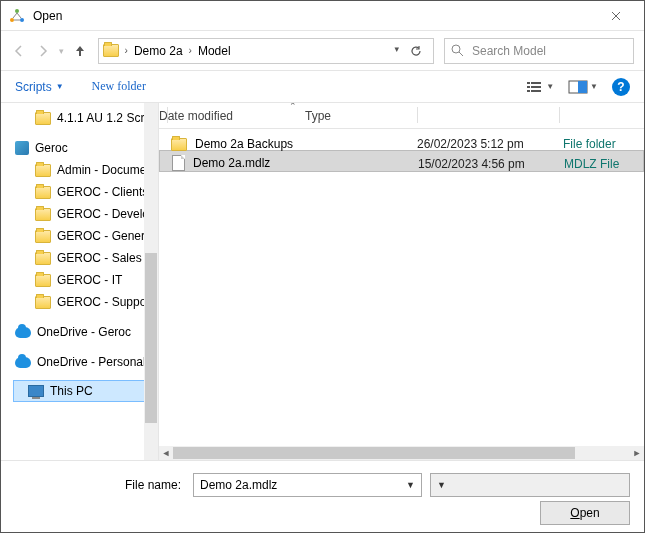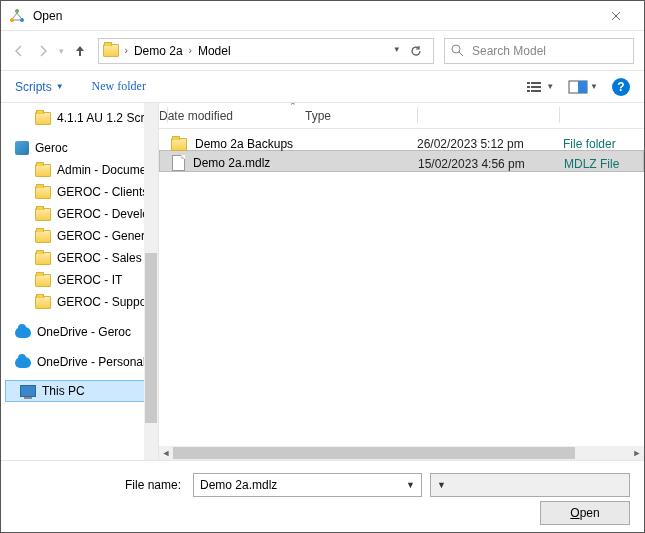--- a/index.html
+++ b/index.html
@@ -114,21 +114,21 @@
     display: flex; align-items: center;
     height: 22px;
     padding-left: 22px;
     gap: 6px;
     white-space: nowrap;
   }
   .tree-item.indent { padding-left: 34px; }
   .tree-item.selected {
     background: #cde8ff;
     border: 1px solid #7abdff;
-    margin: -1px 4px;
+    margin: -1px 12px;
   }
   .tree-item.cat { padding-left: 14px; font-weight: normal; }
   .folder-icon {
     width: 16px; height: 13px;
     background: linear-gradient(#ffe9a6, #f8cf4d);
     border: 1px solid #d9b43a;
     border-radius: 1px;
     position: relative;
     flex-shrink: 0;
   }

